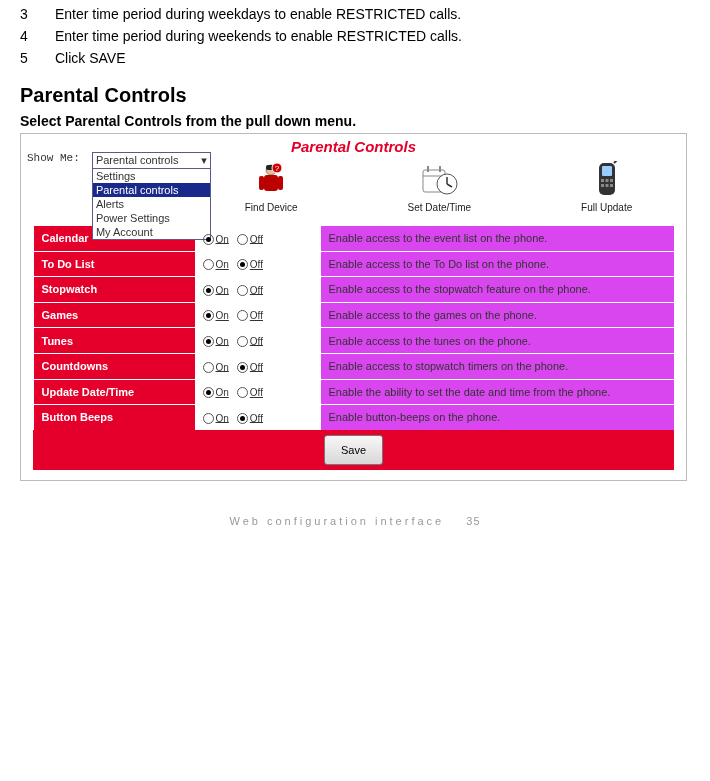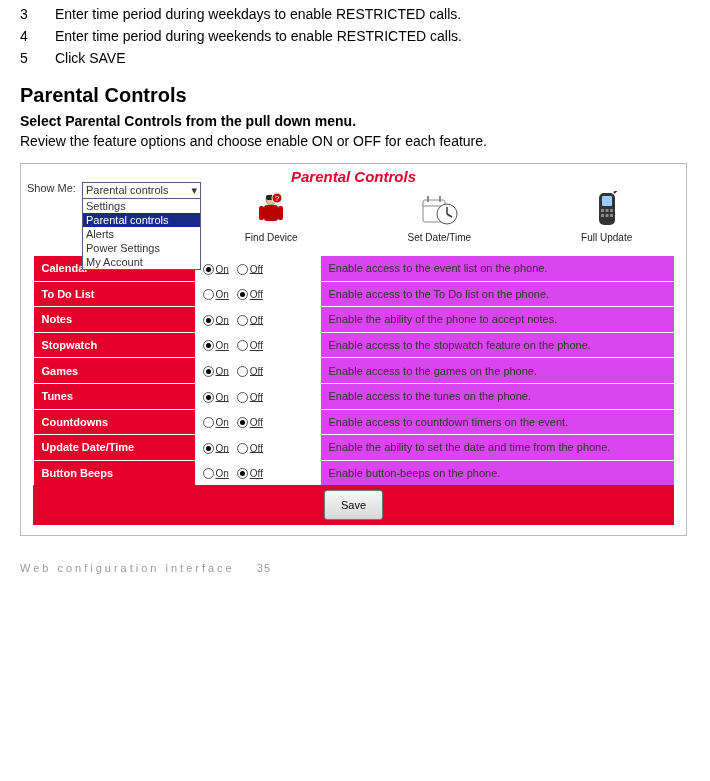--- a/index.html
+++ b/index.html
@@ -61,22 +61,23 @@
   }
   .show-me-area {
     position: absolute;
     top: 18px;
     left: 6px;
     font-size: 11px;
     color: #333;
   }
   .show-me-label {
     display: inline-block;
-    margin-right: 3px;
+    margin-right: 9px;
     vertical-align: top;
+    font-family: Liberation Mono, monospace;
   }
   .show-me-select {
     display: inline-block;
     width: 117px;
     border: 1px solid #5a5a8a;
     font-size: 11px;
     background: #fff;
     vertical-align: top;
   }
   .opt {
@@ -173,22 +174,22 @@
   .save-btn {
     border: 1px solid #777;
     background: linear-gradient(#f7f7f7, #d8d8d8);
     font-size: 11px;
     padding: 8px 16px;
     border-radius: 3px;
     cursor: pointer;
   }
 
   .footer {
-    margin-top: 26px;
-    text-align: left;
+    margin-top: 34px;
+    text-align: center;
     font-size: 11px;
     color: #9a9a9a;
     letter-spacing: 3px;
     padding-right: 0;
   }
   .footer .pnum {
     letter-spacing: 1px;
     margin-left: 16px;
   }
 </style>
@@ -205,21 +206,20 @@
     <div class="step-num">4</div>
     <div class="step-text">Enter time period during weekends to enable RESTRICTED calls.</div>
   </div>
   <div class="step-row">
     <div class="step-num">5</div>
     <div class="step-text">Click SAVE</div>
   </div>
 
   <h2 class="pc-heading">Parental Controls</h2>
   <p class="pc-sub-bold">Select Parental Controls from the pull down menu.</p>
-  <p class="pc-sub">Review the feature options and choose enable ON or OFF for each feature.</p>
 
   <div class="shot-wrap">
     <div class="pc-title">Parental Controls</div>
 
     <div class="show-me-area">
       <span class="show-me-label">Show Me:</span>
       <span class="show-me-select">
         <div class="opt" style="border-bottom:1px solid #5a5a8a; display:flex; justify-content:space-between;">
           <span>Parental controls</span>
           <span>▾</span>
@@ -285,43 +285,38 @@
             <td class="name">Calendar</td>
             <td class="radio"><span class="radio-dot checked"></span><span class="radio-label">On</span><span class="radio-dot "></span><span class="radio-label">Off</span></td>
             <td class="desc">Enable access to the event list on the phone.</td>
           </tr>
           <tr>
             <td class="name">To Do List</td>
             <td class="radio"><span class="radio-dot "></span><span class="radio-label">On</span><span class="radio-dot checked"></span><span class="radio-label">Off</span></td>
             <td class="desc">Enable access to the To Do list on the phone.</td>
           </tr>
           <tr>
-            <td class="name">Notes</td>
-            <td class="radio"><span class="radio-dot checked"></span><span class="radio-label">On</span><span class="radio-dot "></span><span class="radio-label">Off</span></td>
-            <td class="desc">Enable the ability of the phone to accept notes.</td>
-          </tr>
-          <tr>
             <td class="name">Stopwatch</td>
             <td class="radio"><span class="radio-dot checked"></span><span class="radio-label">On</span><span class="radio-dot "></span><span class="radio-label">Off</span></td>
             <td class="desc">Enable access to the stopwatch feature on the phone.</td>
           </tr>
           <tr>
             <td class="name">Games</td>
             <td class="radio"><span class="radio-dot checked"></span><span class="radio-label">On</span><span class="radio-dot "></span><span class="radio-label">Off</span></td>
             <td class="desc">Enable access to the games on the phone.</td>
           </tr>
           <tr>
             <td class="name">Tunes</td>
             <td class="radio"><span class="radio-dot checked"></span><span class="radio-label">On</span><span class="radio-dot "></span><span class="radio-label">Off</span></td>
             <td class="desc">Enable access to the tunes on the phone.</td>
           </tr>
           <tr>
             <td class="name">Countdowns</td>
             <td class="radio"><span class="radio-dot "></span><span class="radio-label">On</span><span class="radio-dot checked"></span><span class="radio-label">Off</span></td>
-            <td class="desc">Enable access to countdown timers on the event.</td>
+            <td class="desc">Enable access to stopwatch timers on the phone.</td>
           </tr>
           <tr>
             <td class="name">Update Date/Time</td>
             <td class="radio"><span class="radio-dot checked"></span><span class="radio-label">On</span><span class="radio-dot "></span><span class="radio-label">Off</span></td>
             <td class="desc">Enable the ability to set the date and time from the phone.</td>
           </tr>
           <tr>
             <td class="name">Button Beeps</td>
             <td class="radio"><span class="radio-dot "></span><span class="radio-label">On</span><span class="radio-dot checked"></span><span class="radio-label">Off</span></td>
             <td class="desc">Enable button-beeps on the phone.</td>

